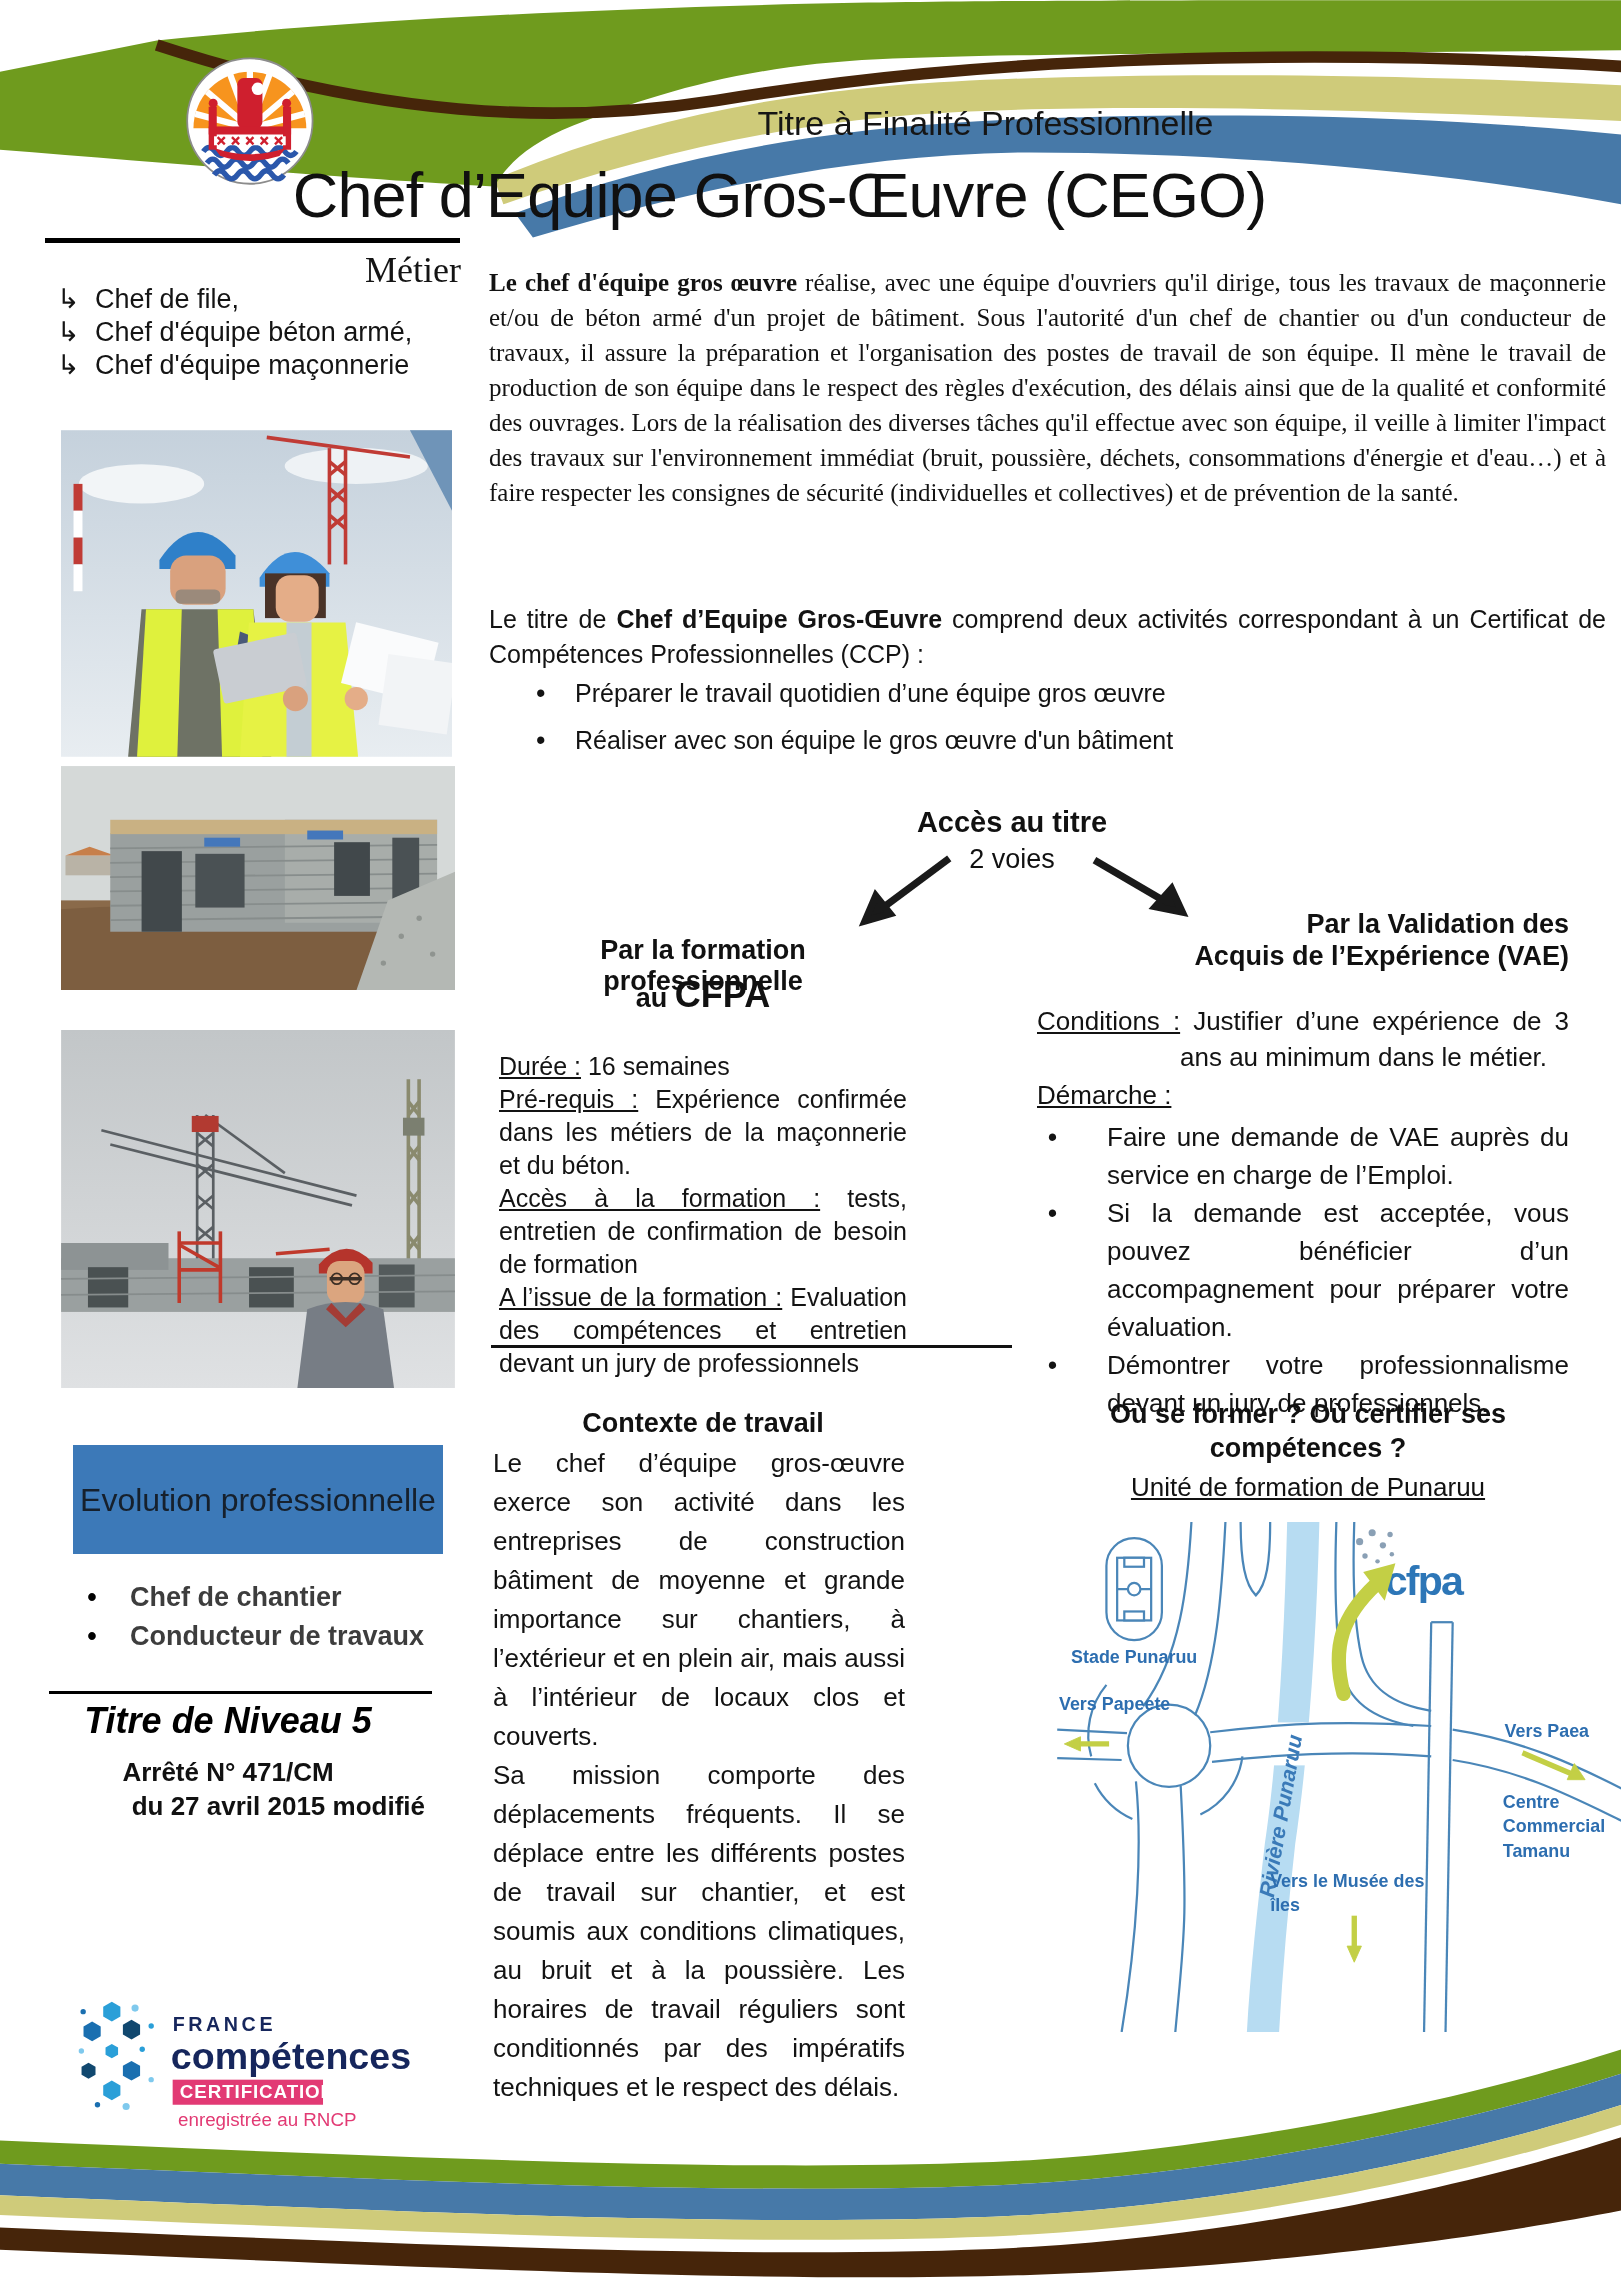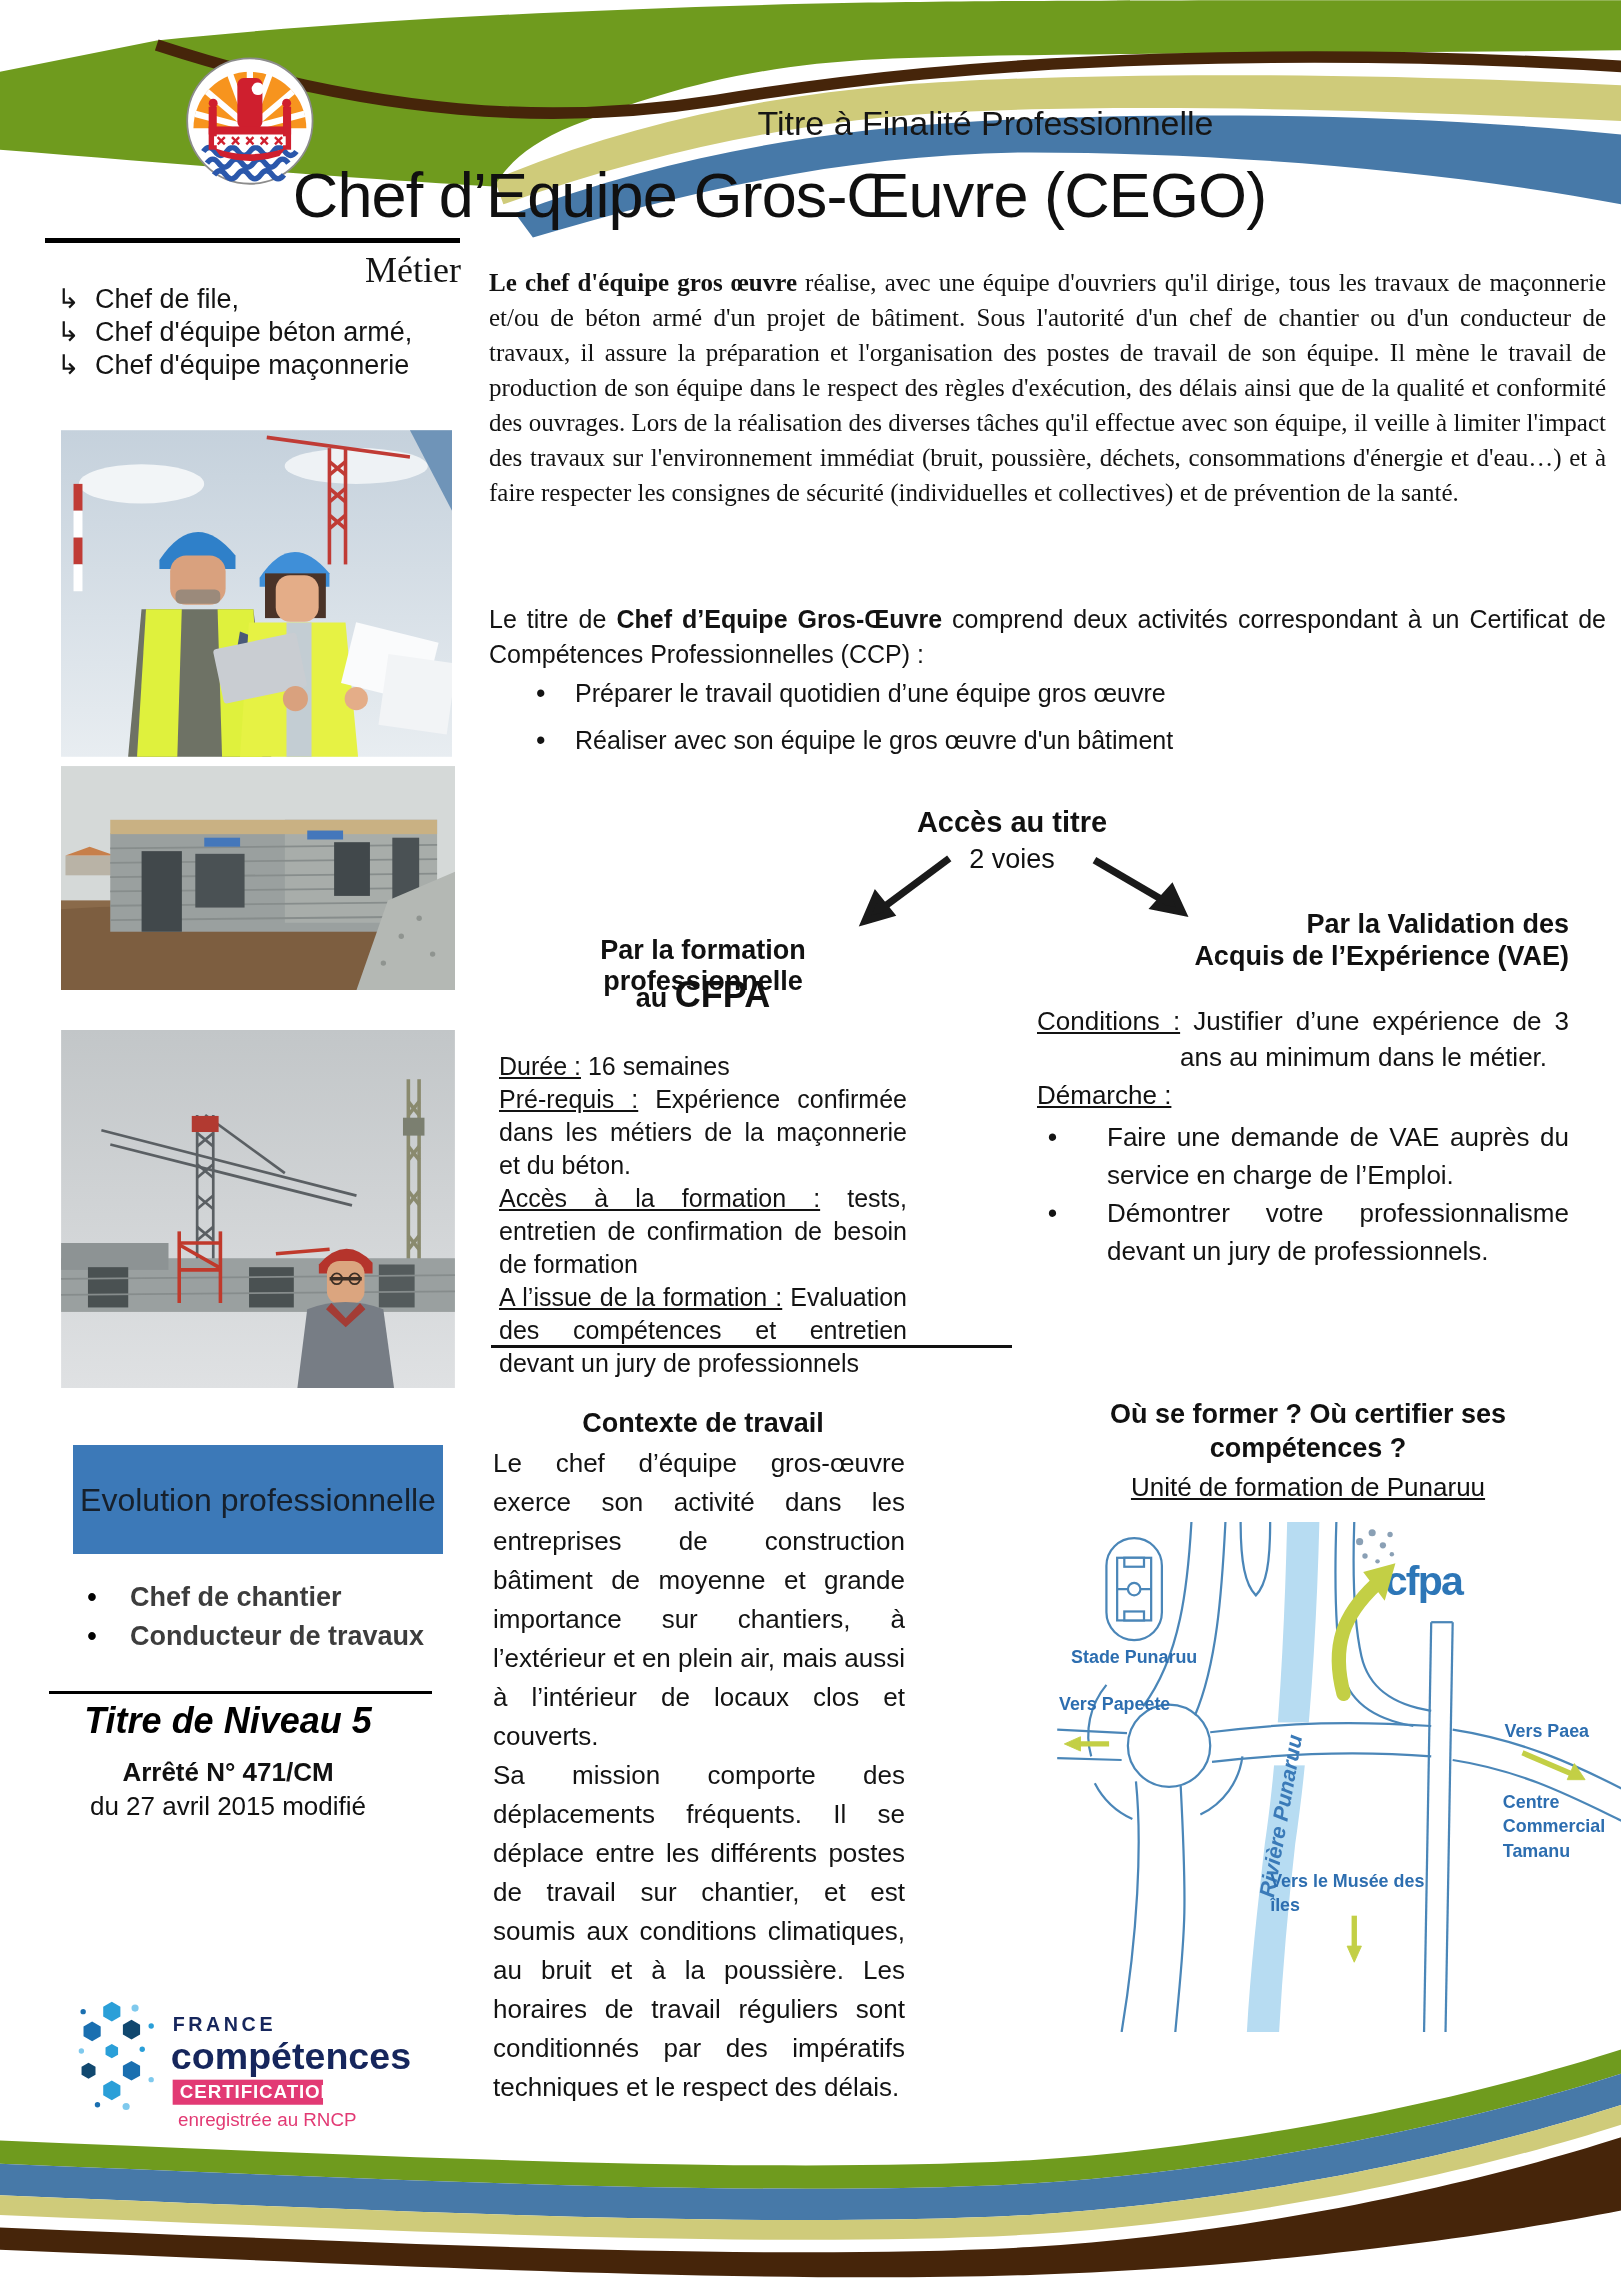--- a/index.html
+++ b/index.html
@@ -17,21 +17,21 @@
   .sb-glyph{width:38px;font-size:27px;}
   .evo-box{left:73px;top:1445px;width:370px;height:109px;background:#3c79b8;
            display:flex;align-items:center;justify-content:center;text-align:center;
            font-size:32px;line-height:42px;color:#16202c;}
   .evo-list{left:54px;top:1578px;width:394px;}
   .evo-item{display:flex;font-size:27px;font-weight:bold;color:#3d3d3d;line-height:39px;}
   .evo-dot{width:76px;text-align:center;color:#000;}
   .sb-divider2{left:49px;top:1691px;width:383px;height:2.7px;background:#000;}
   .niveau{left:31px;top:1700px;width:394px;text-align:center;font-size:36px;font-weight:bold;font-style:italic;color:#000;}
   .arrete1{left:31px;top:1757px;width:394px;text-align:center;font-size:26px;font-weight:bold;}
-  .arrete2{left:31px;top:1791px;width:394px;text-align:center;font-size:26px;font-weight:normal;}
+  .arrete2{left:31px;top:1791px;width:394px;text-align:right;font-size:26px;font-weight:bold;}
   
   .para{font-size:25px;line-height:35px;text-align:justify;color:#131313;}
   .intro{left:489px;top:265px;width:1117px;font-family:Liberation Serif, serif;}
   .ccp{left:489px;top:602px;width:1117px;}
   .ccp-bullets{left:489px;top:670px;width:1117px;list-style:none;margin:0;padding:0;}
   .ccp-bullets li{position:relative;padding-left:86px;font-size:25px;line-height:47px;color:#131313;}
   .ccp-bullets li::before{content:"•";position:absolute;left:47px;font-size:27px;}
   .acces-title{left:779px;top:806px;width:466px;text-align:center;font-size:29px;font-weight:bold;}
   .acces-sub{left:779px;top:844px;width:466px;text-align:center;font-size:27px;}
   .b{font-weight:bold;} .u{text-decoration:underline;}
@@ -375,20 +375,21 @@
     <div>Acquis de l’Expérience (VAE)</div>
   </div>
   <p class="abs vae-cond" style="margin:0">
     <span class="u">Conditions :</span><span> Justifier d’une expérience de 3 ans au minimum dans le métier.</span>
   </p>
   <div class="abs vae-dem">
     <span class="u">Démarche :</span>
   </div>
   <ul class="abs vae-bullets">
     <li>Faire une demande de VAE auprès du service en charge de l’Emploi.</li>
+    <li>Si la demande est acceptée, vous pouvez bénéficier d’un accompagnement pour préparer votre évaluation.</li>
     <li>Démontrer votre professionnalisme devant un jury de professionnels.</li>
   </ul>
 
   <div class="abs mid-divider"></div>
 
   <div class="abs ctx-title">Contexte de travail</div>
   <div class="abs ctx-body">
     <p>Le chef d’équipe gros-œuvre exerce son activité dans les entreprises de construction bâtiment de moyenne et grande importance sur chantiers, à l’extérieur et en plein air, mais aussi à l’intérieur de locaux clos et couverts.</p>
     <p>Sa mission comporte des déplacements fréquents. Il se déplace entre les différents postes de travail sur chantier, et est soumis aux conditions climatiques, au bruit et à la poussière. Les horaires de travail réguliers sont conditionnés par des impératifs techniques et le respect des délais.</p>
   </div>

